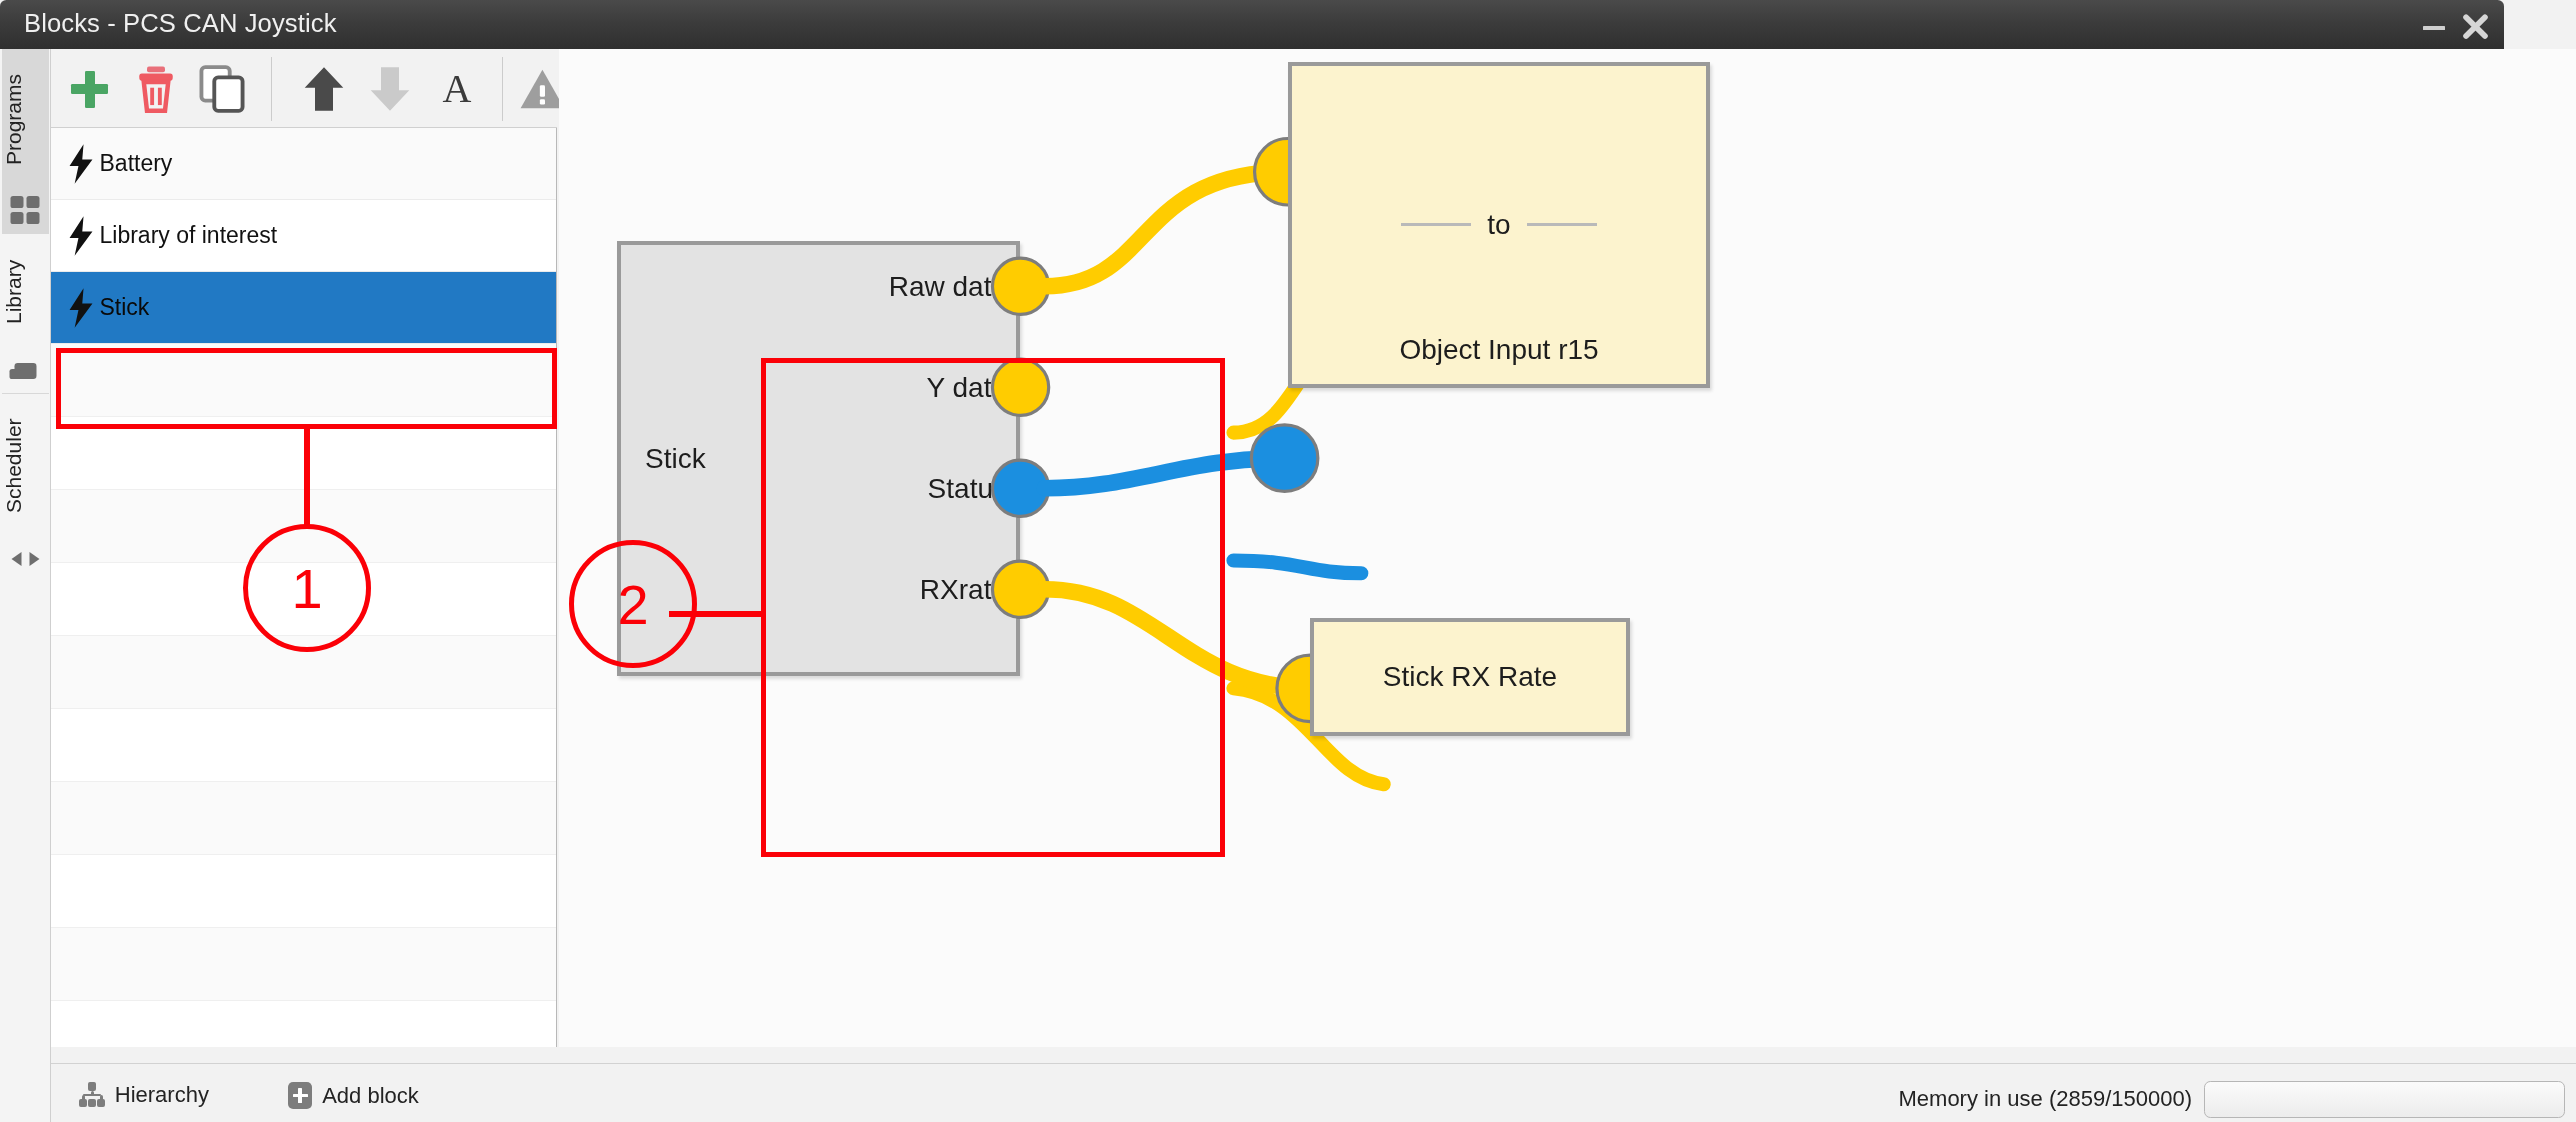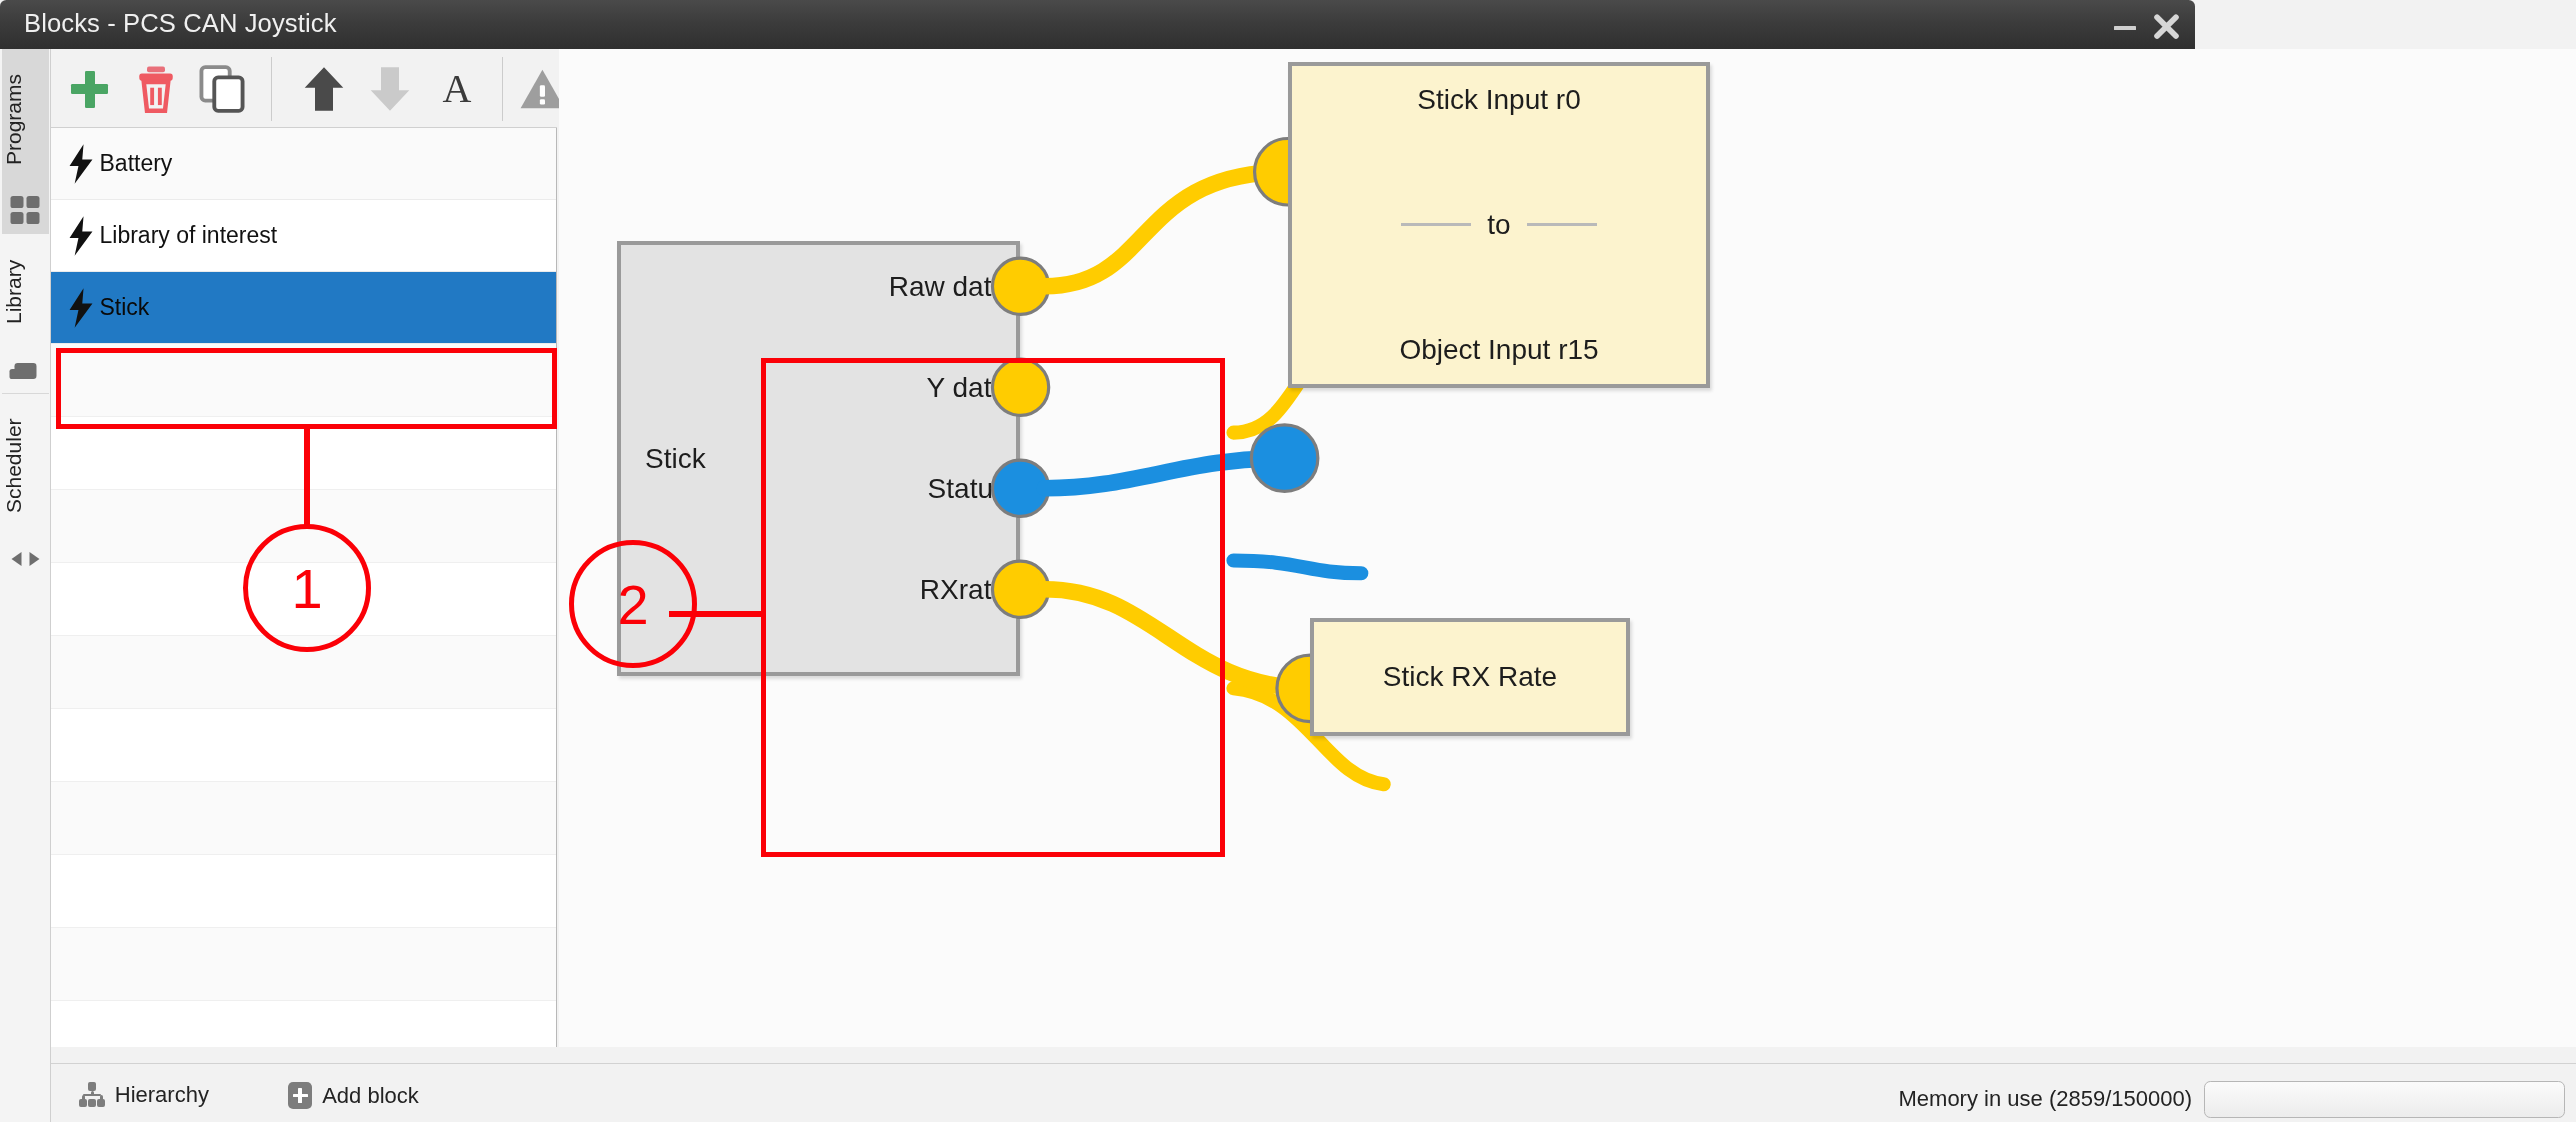--- a/index.html
+++ b/index.html
@@ -17,25 +17,26 @@
     width: 2576px;
     height: 1122px;
     overflow: hidden;
     background: #f2f2f2;
   }
 
   
   .titlebar {
     position: absolute;
     left: 0; top: 0;
-    width: 2195px;
+    width: 2476px;
     height: 49px;
     background: linear-gradient(180deg, #4a4a4a 0%, #3c3c3c 45%, #2f2f2f 100%);
     border-top-left-radius: 6.4px;
     border-top-right-radius: 6.4px;
+    padding-left: 28px;
   }
   .title-text {
     position: absolute;
     left: 24px;
     top: 9px;
     font-size: 25.6px;
     color: #f0f0f0;
     letter-spacing: 0.1px;
     white-space: nowrap;
   }
@@ -536,21 +537,20 @@
       <path d="M 760 687 C 900 687 980 640 1135 640" stroke="#1b8fe0" stroke-width="26" fill="none" stroke-linecap="round"></path>
       <path d="M 760 845 C 930 845 980 1000 1175 1000" stroke="#ffcc00" stroke-width="26" fill="none" stroke-linecap="round"></path>
 
       <circle cx="1140" cy="192" r="52" fill="#ffcc00" stroke="#7d7d7d" stroke-width="5"></circle>
       <circle cx="1135" cy="640" r="52" fill="#1b8fe0" stroke="#7d7d7d" stroke-width="5"></circle>
       <circle cx="1175" cy="1000" r="52" fill="#ffcc00" stroke="#7d7d7d" stroke-width="5"></circle>
     </svg>
 
     <div class="blk blk-yellow" style="left:729px; top:12.8px; width:422px; height:326px;">
       <div class="range-inner">
-        <div class="range-line range-top">Stick Input r0</div>
         <div class="range-mid">
           <span class="dash"></span>
           <span class="to">to</span>
           <span class="dash"></span>
         </div>
         <div class="range-line range-bot">Object Input r15</div>
       </div>
     </div>
 
 

